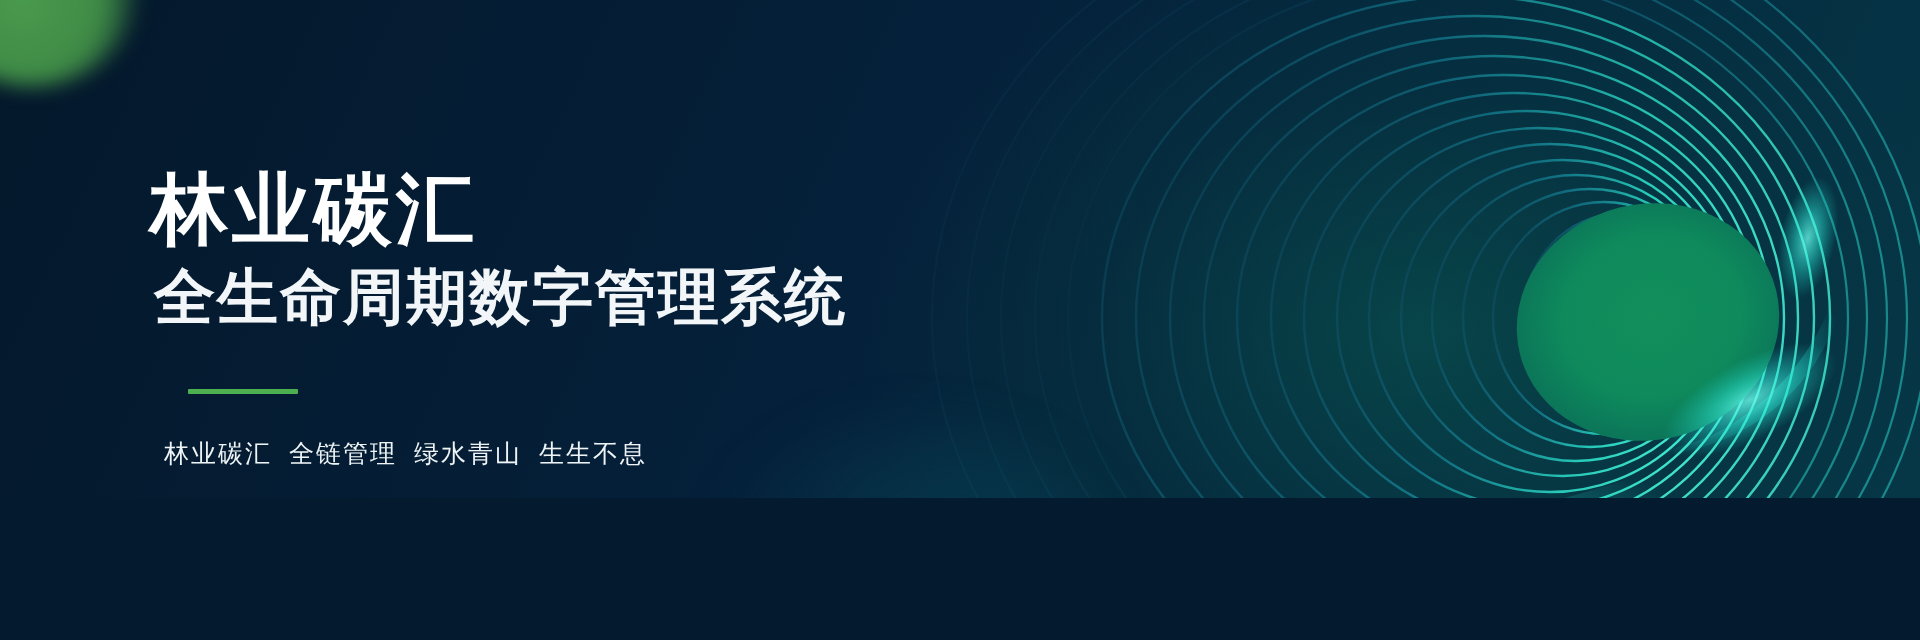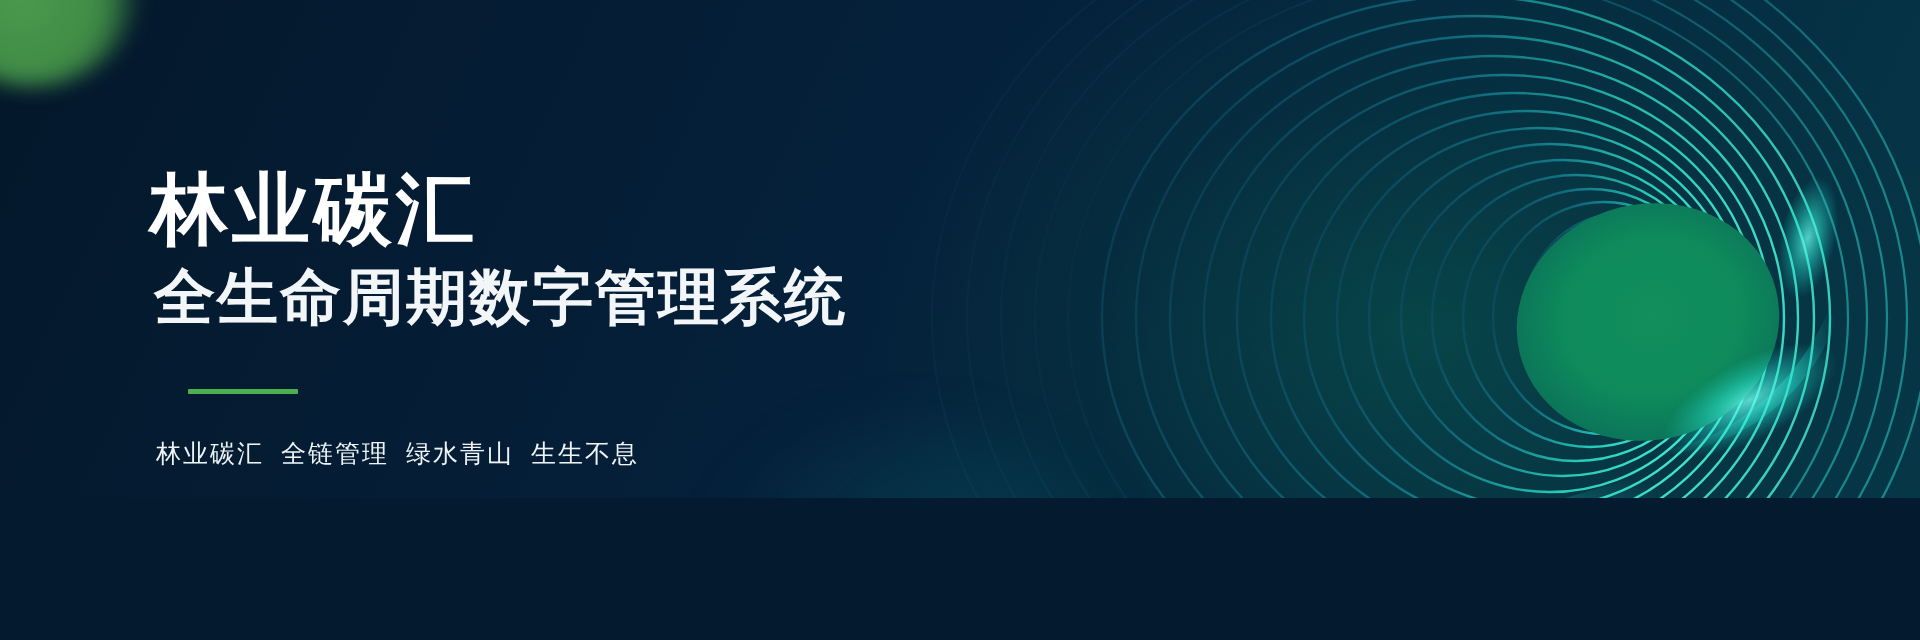--- a/index.html
+++ b/index.html
@@ -104,21 +104,21 @@
     height: 5px;
     background: #4cb050;
     margin: 55px 0 0 38px;
     border-radius: 1px;
   }
   .tagline {
     font-size: 25px;
     font-weight: 400;
     color: #eef4f6;
     letter-spacing: 2px;
-    margin: 43px 0 0 6px;
+    margin: 43px 0 0 14px;
     white-space: nowrap;
   }
   .tag-sep { display: inline-block; width: 17px; }
 </style>
 </head>
 <body>
 
 <div class="banner">
 
   <div class="bg-base"></div>

